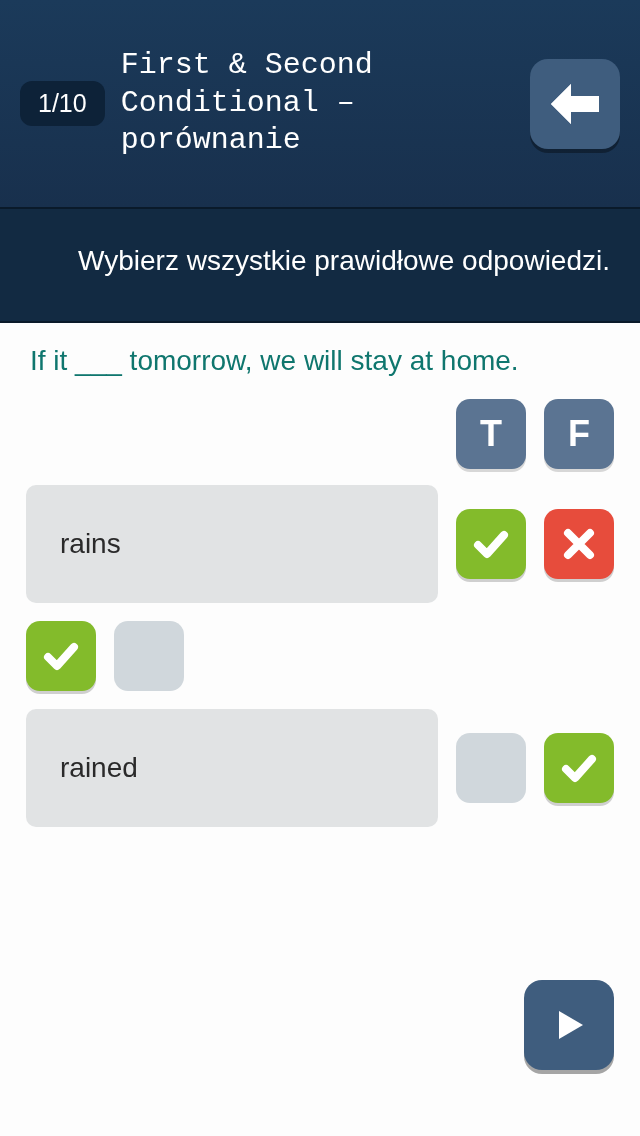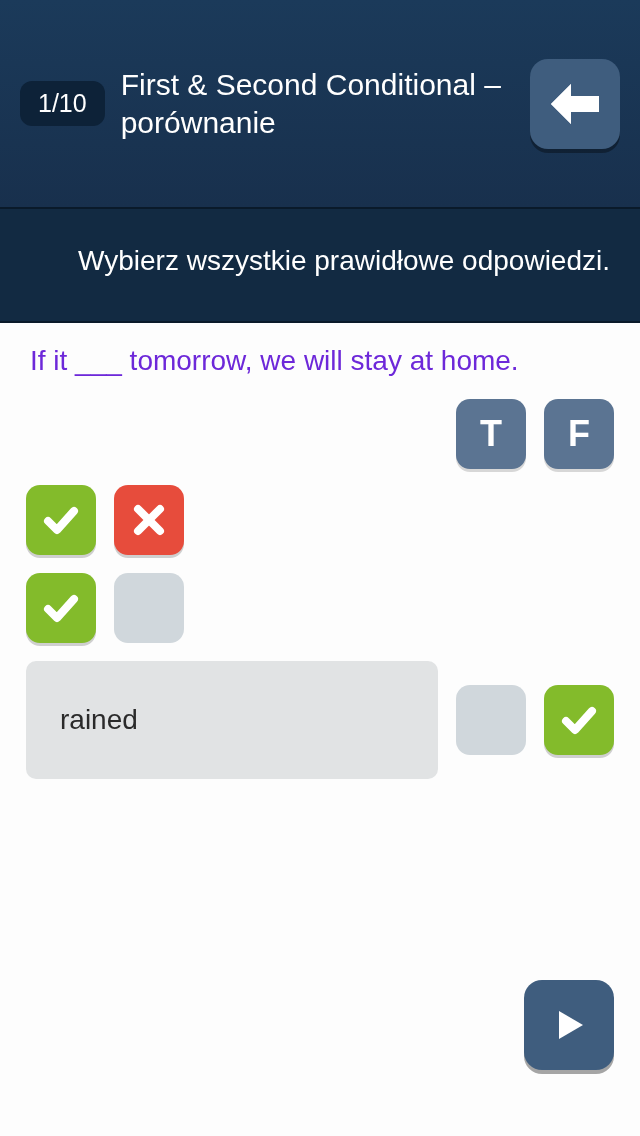--- a/index.html
+++ b/index.html
@@ -25,20 +25,21 @@
     font-size: 25px;
     font-weight: 500;
     padding: 8px 18px;
     border-radius: 12px;
   }
   .title {
     color: #ffffff;
     font-size: 30px;
     line-height: 1.25;
     flex: 1;
+    font-family: Liberation Mono, monospace;
   }
   .back-btn {
     width: 90px;
     height: 90px;
     background: #3f5d7e;
     border-radius: 18px;
     display: flex;
     align-items: center;
     justify-content: center;
     box-shadow: 0 4px 0 rgba(0,0,0,0.35);
@@ -47,21 +48,21 @@
   .instruction-bar {
     background: #122a42;
     color: #ffffff;
     font-size: 28px;
     padding: 36px 30px 44px 30px;
     border-top: 2px solid #0a1a2a;
     border-bottom: 2px solid #0a1a2a;
     text-align: right;
   }
   .question {
-    color: #6d28d9;
+    color: #0f766e;
     font-size: 28px;
     padding: 22px 30px 22px 30px;
   }
   .tf-header {
     display: flex;
     justify-content: flex-end;
     padding: 0 26px 16px 26px;
     gap: 18px;
   }
   .tf-label {
@@ -151,20 +152,21 @@
   <div class="question">If it ___ tomorrow, we will stay at home.</div>
 
   <div class="tf-header">
     <div class="tf-label">T</div>
     <div class="tf-label">F</div>
   </div>
 
   <div class="options">
 
     <div class="option-row">
+      <div class="option-text">rains</div>
       <div class="choice green">
         <svg width="42" height="42" viewBox="0 0 42 42">
           <path d="M8 22 L17 31 L34 12" stroke="#ffffff" stroke-width="8" stroke-linecap="round" stroke-linejoin="round" fill="none"></path>
         </svg>
       </div>
       <div class="choice red">
         <svg width="38" height="38" viewBox="0 0 38 38">
           <path d="M8 8 L30 30 M30 8 L8 30" stroke="#ffffff" stroke-width="8" stroke-linecap="round" fill="none"></path>
         </svg>
       </div>

